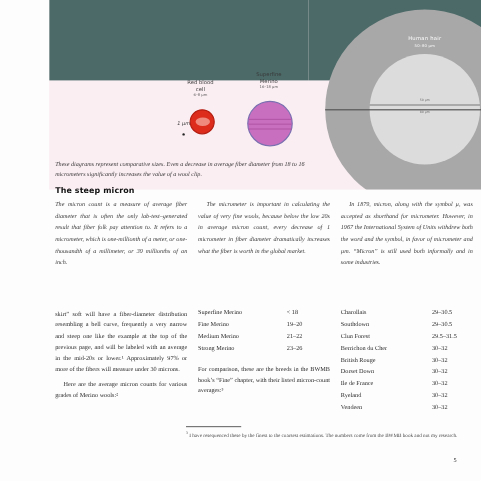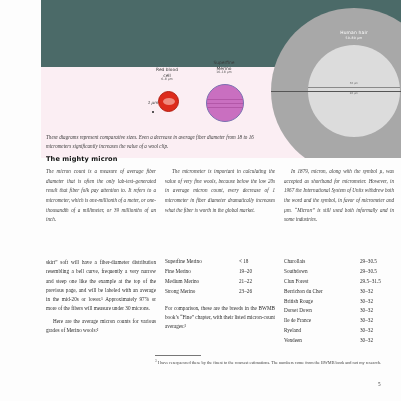--- a/index.html
+++ b/index.html
@@ -191,21 +191,21 @@
 
     <div class="um-wrap">
       <div class="um-label">1 µm</div>
       <div class="um-dot"></div>
     </div>
   </div>
 
   <div class="caption">These diagrams represent comparative sizes. Even a decrease in average fiber diameter from 18 to 16 micrometers significantly increases the value of a wool clip.</div>
 
   <div class="mm">
-    <h2>The mighty micron</h2>
+    <h2>The steep micron</h2>
     <div class="mm-cols">
       <div class="mm-col">The micron count is a measure of average fiber diameter that is often the only lab-test–generated result that fiber folk pay attention to. It refers to a micrometer, which is one-millionth of a meter, or one-thousandth of a millimeter, or 39 millionths of an inch.</div>
       <div class="mm-col indent">The micrometer is important in calculating the value of very fine wools, because below the low 20s in average micron count, every decrease of 1 micrometer in fiber diameter dramatically increases what the fiber is worth in the global market.</div>
       <div class="mm-col indent">In 1879, micron, along with the symbol µ, was accepted as shorthand for micrometer. However, in 1967 the International System of Units withdrew both the word and the symbol, in favor of micrometer and µm. “Micron” is still used both informally and in some industries.</div>
     </div>
   </div>
 
   <div class="body">
 
     <div class="bcol">

